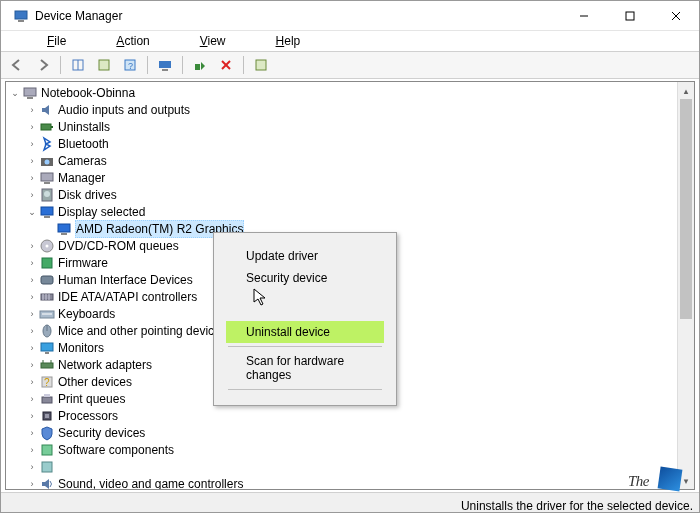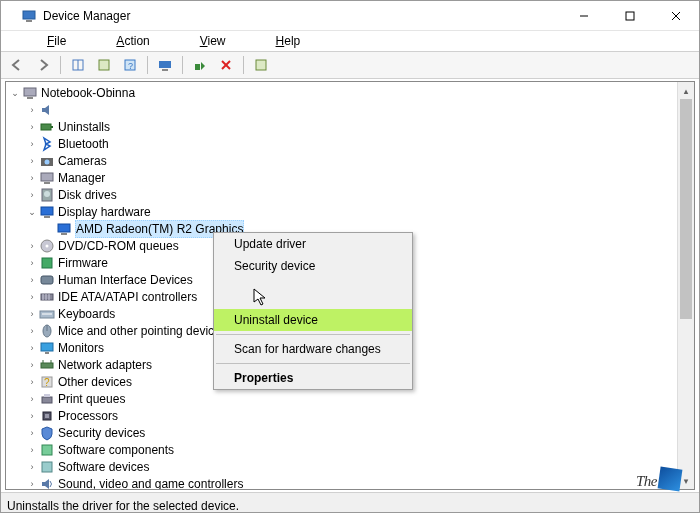--- a/index.html
+++ b/index.html
@@ -12,21 +12,21 @@
   overflow: hidden;
   position: relative;
   border: 1px solid #999;
 }
 
 
 .titlebar {
   height: 30px;
   display: flex;
   align-items: center;
-  padding-left: 20px;
+  padding-left: 12px;
   background: #fff;
   border-bottom: 1px solid #e5e5e5;
 }
 .titlebar .icon { width: 16px; height: 16px; margin-right: 6px; }
 .titlebar .title { flex: 1; font-size: 12px; }
 .titlebar .winbtns { display: flex; }
 .titlebar .winbtn {
   width: 46px; height: 30px;
   display: flex; align-items: center; justify-content: center;
   font-family: sans-serif;
@@ -124,25 +124,25 @@
 }
 .tree .label { font-size: 12px; }
 .tree .selected {
   background: #cce8ff;
   border: 1px dotted #99d1ff;
 }
 
 
 .ctxmenu {
   position: absolute;
-  width: 200px;
+  width: 184px;
   background: #f0f0f0;
   border: 1px solid #a0a0a0;
   box-shadow: 2px 2px 4px rgba(0,0,0,0.25);
-  padding: 0;
+  padding: 12px;
   z-index: 50;
 }
 .ctxmenu .item {
   padding: 4px 20px;
   font-size: 12px;
 }
 .ctxmenu .item.highlight {
   background: #bef264;
   margin-top: 32px;
 }
@@ -161,36 +161,37 @@
 
 
 .statusbar {
   position: absolute;
   left: 0; right: 0; bottom: 0;
   height: 20px;
   border-top: 1px solid #d0d0d0;
   background: #f0f0f0;
   padding: 6px 6px;
   font-size: 12px;
+  text-align: right;
 }
 
 
 .watermark {
   position: absolute;
   right: 18px;
   bottom: 22px;
   font-family: Georgia, serif;
   font-size: 22px;
   color: #333;
   font-style: italic;
   letter-spacing: -0.5px;
   z-index: 40;
   display:flex;
   align-items:flex-end;
-  gap:0;
+  gap:8px;
 }
 .watermark .sq {
   display:inline-block; width:22px; height:22px;
   background: linear-gradient(135deg,#0e4f9e,#2d8fe0);
   transform: rotate(8deg);
   margin-left:2px;
 }
 </style>
 </head>
 <body>
@@ -299,20 +300,21 @@
         </span>
         <span class="label">Notebook-Obinna</span>
       </div>
       <div class="node" style="padding-left: 17px;">
         <span class="expander">›</span>
         <span class="devicon">
           <svg width="16" height="16" viewBox="0 0 16 16">
             <path d="M3 6 L6 6 L10 3 L10 13 L6 10 L3 10 Z" fill="#5a7aa8"></path>
           </svg>
         </span>
+        <span class="label">Audio inputs and outputs</span>
       </div>
       <div class="node" style="padding-left: 17px;">
         <span class="expander">›</span>
         <span class="devicon">
           <svg width="16" height="16" viewBox="0 0 16 16">
             <rect x="2" y="5" width="10" height="6" fill="#4a8a4a" stroke="#276527"></rect>
             <rect x="12" y="7" width="2" height="2" fill="#276527"></rect>
           </svg>
         </span>
         <span class="label">Uninstalls</span>
@@ -357,21 +359,21 @@
         <span class="label">Disk drives</span>
       </div>
       <div class="node" style="padding-left: 17px;">
         <span class="expander">⌄</span>
         <span class="devicon">
           <svg width="16" height="16" viewBox="0 0 16 16">
             <rect x="2" y="3" width="12" height="8" fill="#2a6fd6" stroke="#134a9e"></rect>
             <rect x="5" y="12" width="6" height="2" fill="#888"></rect>
           </svg>
         </span>
-        <span class="label">Display hardware</span>
+        <span class="label">Display selected</span>
       </div>
       <div class="node" style="padding-left: 34px;">
         <span class="expander"></span>
         <span class="devicon">
           <svg width="16" height="16" viewBox="0 0 16 16">
             <rect x="2" y="3" width="12" height="8" fill="#2a6fd6" stroke="#134a9e"></rect>
             <rect x="5" y="12" width="6" height="2" fill="#888"></rect>
           </svg>
         </span>
         <span class="label selected">AMD Radeon(TM) R2 Graphics</span>
@@ -505,21 +507,20 @@
         </span>
         <span class="label">Software components</span>
       </div>
       <div class="node" style="padding-left: 17px;">
         <span class="expander">›</span>
         <span class="devicon">
           <svg width="16" height="16" viewBox="0 0 16 16">
             <rect x="3" y="3" width="10" height="10" fill="#9cc" stroke="#588"></rect>
           </svg>
         </span>
-        <span class="label">Software devices</span>
       </div>
       <div class="node" style="padding-left: 17px;">
         <span class="expander">›</span>
         <span class="devicon">
           <svg width="16" height="16" viewBox="0 0 16 16">
             <path d="M3 6 L6 6 L10 3 L10 13 L6 10 L3 10 Z" fill="#5a7aa8"></path>
             <path d="M11 5 Q14 8 11 11" fill="none" stroke="#5a7aa8"></path>
           </svg>
         </span>
         <span class="label">Sound, video and game controllers</span>
@@ -532,21 +533,20 @@
   </div>
 </div>
 
 <div class="ctxmenu" style="left:212px; top:231px;">
   <div class="item">Update driver</div>
   <div class="item">Security device</div>
   <div class="item highlight">Uninstall device</div>
   <div class="sep"></div>
   <div class="item">Scan for hardware changes</div>
   <div class="sep"></div>
-  <div class="item bold">Properties</div>
 </div>
 
 <svg class="cursor-pointer" style="left:252px; top:287px;" width="16" height="20">
   <path d="M1 1 L1 14 L5 11 L8 17 L10 16 L7 10 L12 10 Z" fill="#fff" stroke="#000"></path>
 </svg>
 
 <div class="statusbar">
   <span>Uninstalls the driver for the selected device.</span>
 </div>
 

